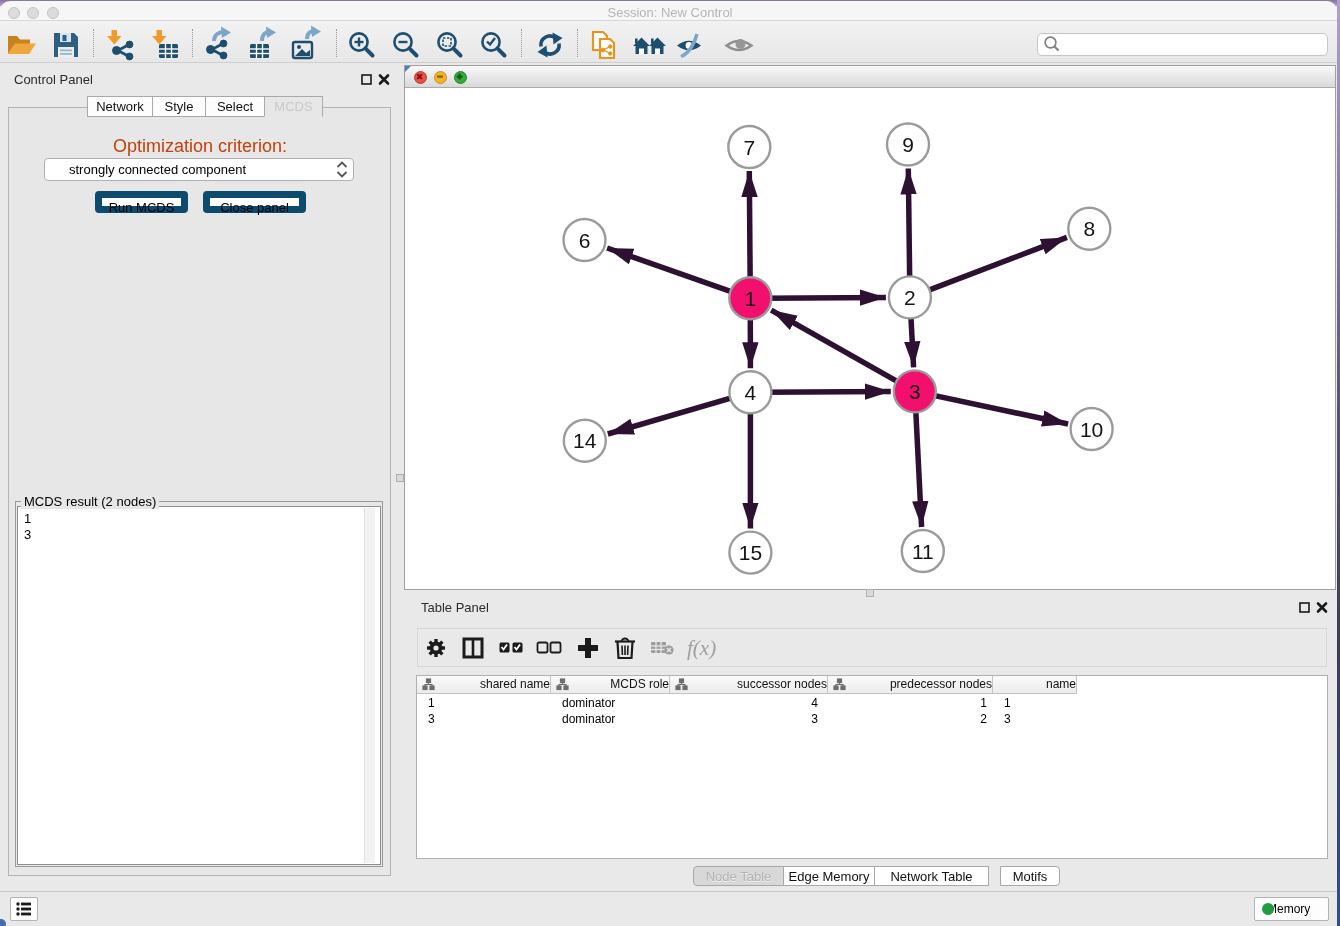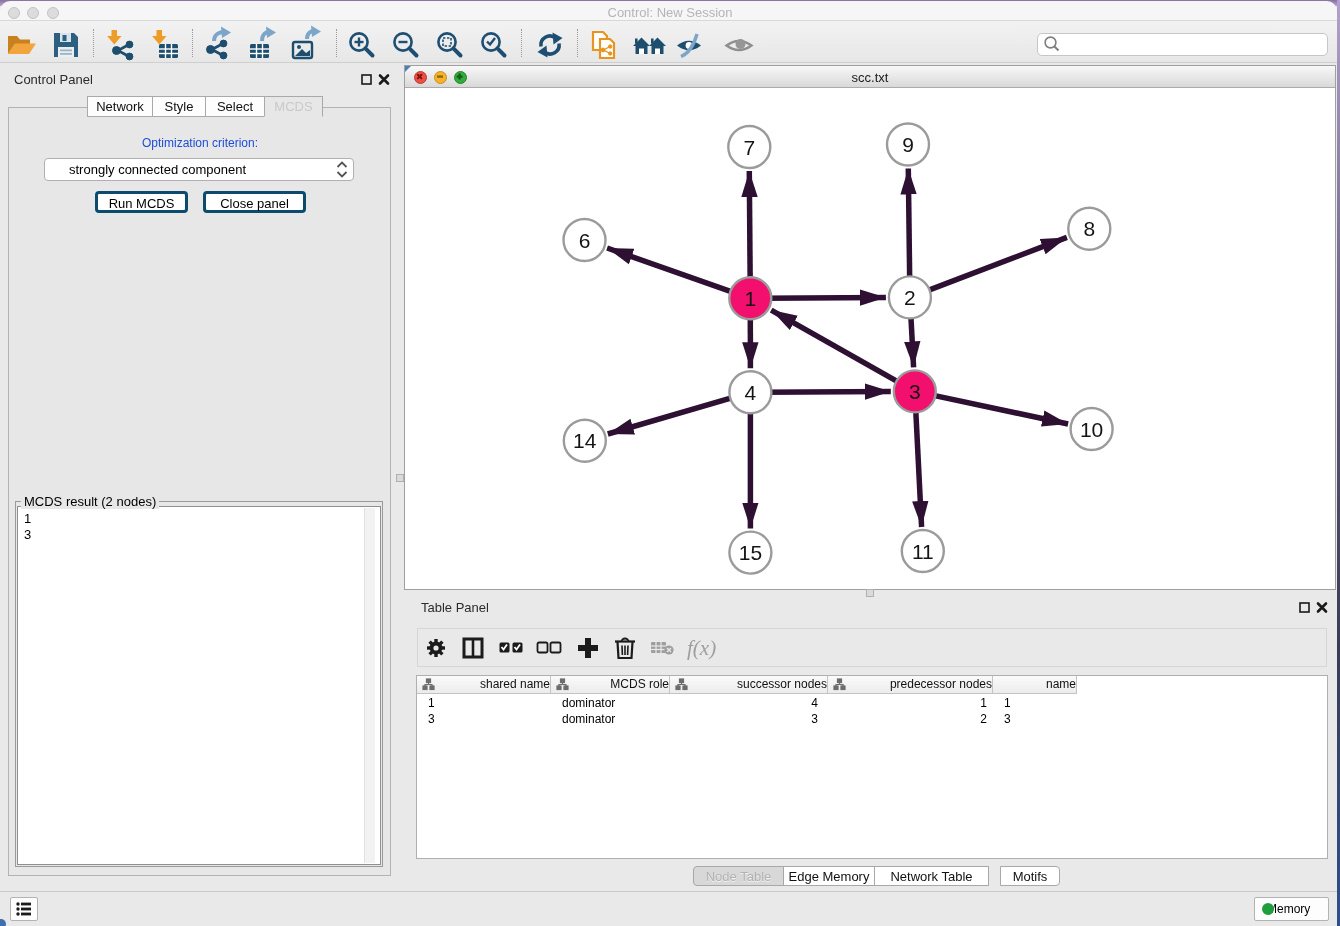--- a/index.html
+++ b/index.html
@@ -20,26 +20,26 @@
         border-left:1px dotted #9a9a9a;}
   #searchbox{left:1037px;top:33px;width:289px;height:21px;background:#fff;
     border:1px solid #c6c6c6;border-radius:5px;}
   
   #cp-title{left:14px;top:72px;font-size:13px;color:#2b2b2b;}
   #cp-body{left:8px;top:107px;width:383px;height:769px;background:#e7e7e7;
     border:1px solid #b3b3b3;box-sizing:border-box;}
   .tab{position:absolute;top:96px;height:21px;box-sizing:border-box;
     border:1px solid #a9a9a9;background:#fdfdfd;font-size:13px;color:#111;
     text-align:center;line-height:20px;}
-  #optlabel{left:9px;top:136px;width:382px;text-align:center;font-size:12px;color:#1d4ed8;}
+  #optlabel{left:9px;top:136px;width:382px;text-align:center;font-size:18px;color:#c2410c;}
   #dropdown{left:44px;top:158px;width:310px;height:23px;background:#fff;
     border:1px solid #b0b0b0;border-radius:4px;box-sizing:border-box;
     font-size:13px;color:#000;line-height:21px;padding-left:24px;}
   .btn{position:absolute;top:191px;height:22px;background:#fff;
-    border:3px solid #0c4a6e;border-radius:4px;box-sizing:border-box;
+    border:7px solid #0c4a6e;border-radius:4px;box-sizing:border-box;
     font-size:13px;color:#000;text-align:center;line-height:20px;}
   #groupbox{left:15px;top:501px;width:368px;height:366px;
     border:1px solid #9a9a9a;box-sizing:border-box;}
   #legend{left:21px;top:494px;font-size:13px;color:#000;background:#e7e7e7;
     padding:0 3px;}
   #mcdstext{left:17px;top:506px;width:364px;height:359px;background:#fff;
     border:1px solid #8f8f8f;box-sizing:border-box;font-size:13px;color:#000;
     line-height:16px;padding:4px 0 0 6px;}
   #mcdsscroll{left:364px;top:508px;width:10px;height:355px;background:#f2f2f2;
     border-left:1px solid #e0e0e0;}
@@ -76,21 +76,21 @@
   #rightstrip{left:1337px;top:0;width:3px;height:926px;
     background:linear-gradient(#b3a0cc,#57506e 45%,#3a3c55 70%,#2e4f8e);}
 </style>
 </head>
 <body>
 <div class="abs" id="purpletop"></div>
 <div class="abs" id="titlebar"></div>
 <div class="tl" style="left:8px;"></div>
 <div class="tl" style="left:27px;"></div>
 <div class="tl" style="left:47px;"></div>
-<div class="abs" id="wtitle">Control: New Session</div>
+<div class="abs" id="wtitle">Session: New Control</div>
 <div class="abs" id="toolbar"></div>
 <div class="tsep" style="left:93px;"></div>
 <div class="tsep" style="left:192px;"></div>
 <div class="tsep" style="left:336px;"></div>
 <div class="tsep" style="left:521px;"></div>
 <div class="tsep" style="left:577px;"></div>
 <div class="abs" id="searchbox"></div>
 <svg class="abs" style="left:0;top:20px;" width="1340" height="42" viewBox="0 0 1340 42">
 
   <g transform="translate(21,25)">
@@ -258,21 +258,20 @@
   <div class="mac" style="left:29px;background:#f6b229;border:1px solid #c98f1d;"></div>
   <div class="mac" style="left:49px;background:#32ad3c;border:1px solid #218529;"></div>
   <svg class="abs" style="left:9px;top:5px;" width="53" height="13" viewBox="0 0 53 13">
     <path d="M3.8,3.8 L7.4,7.4 M7.4,3.8 L3.8,7.4" stroke="#7e120d" stroke-width="2" stroke-linecap="round"></path>
     <line x1="23" y1="5.6" x2="29" y2="5.6" stroke="#8a6a12" stroke-width="2.4"></line>
     <path d="M45.6,2.6 v6 M42.6,5.6 h6" stroke="#145c18" stroke-width="2.4"></path>
   </svg>
   <svg class="abs" style="left:0;top:0;" width="6" height="6" viewBox="0 0 6 6">
     <path d="M0,0 L6,0 L0,6 Z" fill="#4f7cba"></path>
   </svg>
-  <div class="abs" id="nettext">scc.txt</div>
   <svg class="abs" style="left:1px;top:22px;" width="929" height="501" viewBox="0 0 929 501">
     <defs>
       <marker id="ah" markerUnits="userSpaceOnUse" markerWidth="27" markerHeight="18" refX="26" refY="9" orient="auto">
         <path d="M0,0.8 L26,9 L0,17.2 z" fill="#2e1033"></path>
       </marker>
     </defs>
     <g transform="translate(0,22)">
         <g stroke="#2e1033" stroke-width="5.5" marker-end="url(#ah)">
       <line x1="344.3" y1="188.3" x2="343.3" y2="61"></line>
       <line x1="344.3" y1="188.3" x2="201.1" y2="138"></line>

